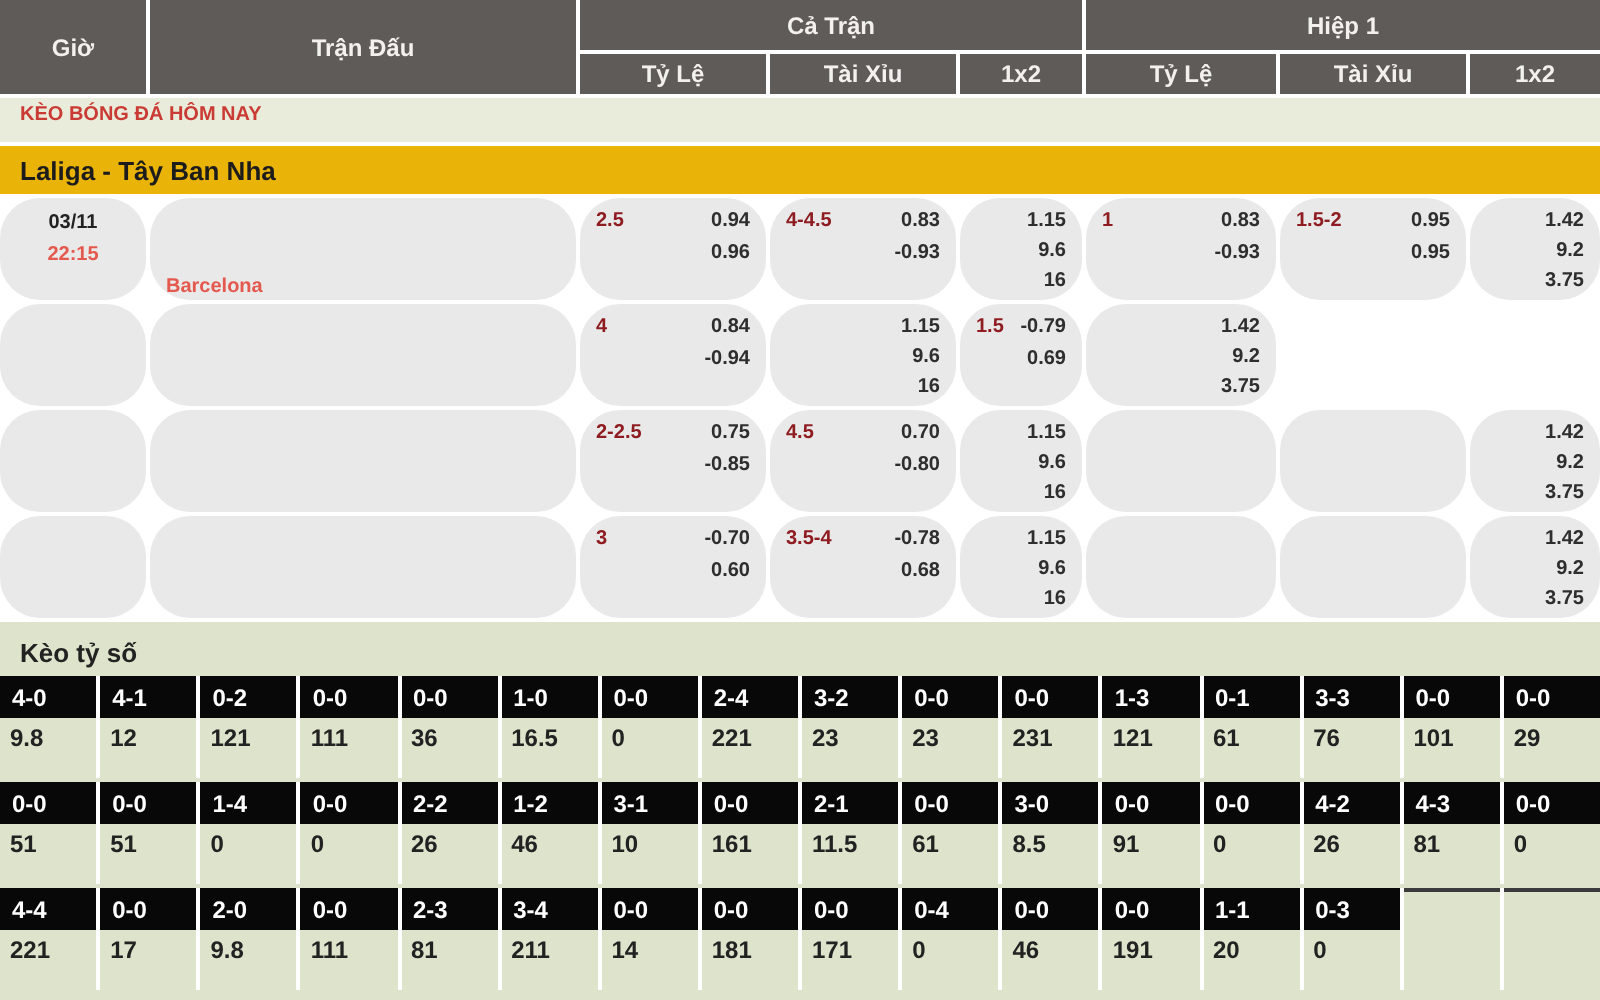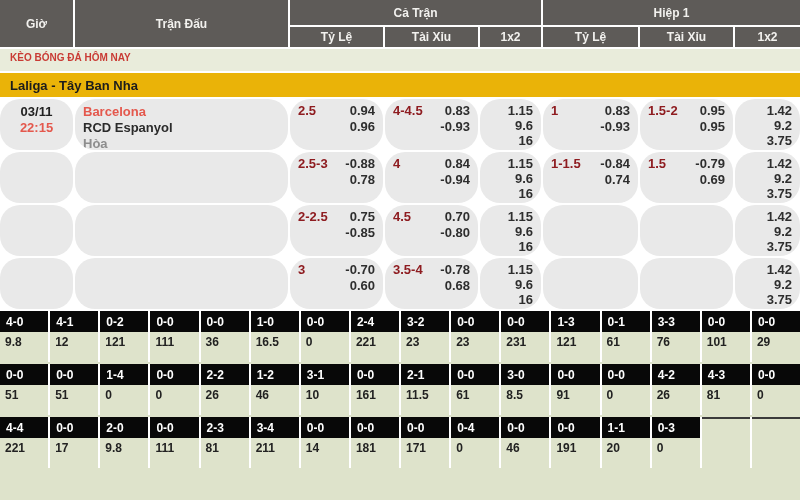--- a/index.html
+++ b/index.html
@@ -22,26 +22,26 @@
 
   
   .title-band { height: 22px; background: #e9ecdb; color: #c93b34; font-size: 10px;
                 padding: 3px 0 0 10px; margin-bottom: 2px; }
   .league-band { height: 24px; background: #eab308; color: #1c1c1c; font-size: 13px;
                  padding: 5px 0 0 10px; margin-bottom: 2px; }
 
   
   .orow { display: grid; grid-template-columns: 73px 213px 93px 93px 61px 95px 93px 65px;
           gap: 2px; height: 51px; margin-bottom: 2px; }
-  .cell { background: #e9e9e9; overflow: hidden; font-size: 13px; color: #2e2e2e; border-radius: 20px; }
+  .cell { background: #e9e9e9; overflow: hidden; font-size: 10px; color: #2e2e2e; border-radius: 20px; }
   .time-cell { text-align: center; padding-top: 5px; line-height: 16px; }
   .time-cell .date { color: #222; }
   .time-cell .time { color: #e4584d; }
   .match-cell { padding: 5px 8px; line-height: 16px; }
-  .match-cell .home { color: #e4584d; }
+  .match-cell .home { color: #e4584d; margin-top: 32px; }
   .match-cell .away { color: #2b2b2b; }
   .match-cell .draw { color: #8d8d8d; }
   .hcp-cell { display: flex; justify-content: space-between; padding: 4px 8px 0 8px; line-height: 16px; }
   .hcp-cell .line { color: #8e1c20; }
   .hcp-cell .vals { display: flex; flex-direction: column; text-align: right; color: #2e2e2e; }
   .x12-cell { text-align: right; padding: 4px 8px 0 0; line-height: 15px; }
 
   
   .score-section { flex: 1; background: #dee3cb; }
   .score-title { padding: 8px 10px 6px 10px; font-size: 13px; color: #222; height: 27px; }
@@ -130,44 +130,30 @@
         <div class="cell time-cell">
           <div class="date is-empty"></div>
           <div class="time is-empty"></div>
         </div>
         <div class="cell match-cell">
           <div class="home is-empty"></div>
           <div class="away is-empty"></div>
           <div class="draw is-empty"></div>
         </div>
         <div class="cell hcp-cell">
-          <span class="line">2.5-3</span>
-          <span class="vals">
-            <span>-0.88</span>
-            <span>0.78</span>
-          </span>
-        </div>
-        <div class="cell hcp-cell">
           <span class="line">4</span>
           <span class="vals">
             <span>0.84</span>
             <span>-0.94</span>
           </span>
         </div>
         <div class="cell x12-cell">
           <div>1.15</div>
           <div>9.6</div>
           <div>16</div>
-        </div>
-        <div class="cell hcp-cell">
-          <span class="line">1-1.5</span>
-          <span class="vals">
-            <span>-0.84</span>
-            <span>0.74</span>
-          </span>
         </div>
         <div class="cell hcp-cell">
           <span class="line">1.5</span>
           <span class="vals">
             <span>-0.79</span>
             <span>0.69</span>
           </span>
         </div>
         <div class="cell x12-cell">
           <div>1.42</div>
@@ -271,20 +257,21 @@
         </div>
         <div class="cell x12-cell">
           <div>1.42</div>
           <div>9.2</div>
           <div>3.75</div>
         </div>
       </div>
     </div>
 
   <div class="score-section">
+    <div class="score-title">Kèo tỷ số</div>
 
     <div class="srow">
 
         <div class="scell">
           <div class="sbox">4-0</div>
           <div class="sval">9.8</div>
         </div>
 
         <div class="scell">
           <div class="sbox">4-1</div>

